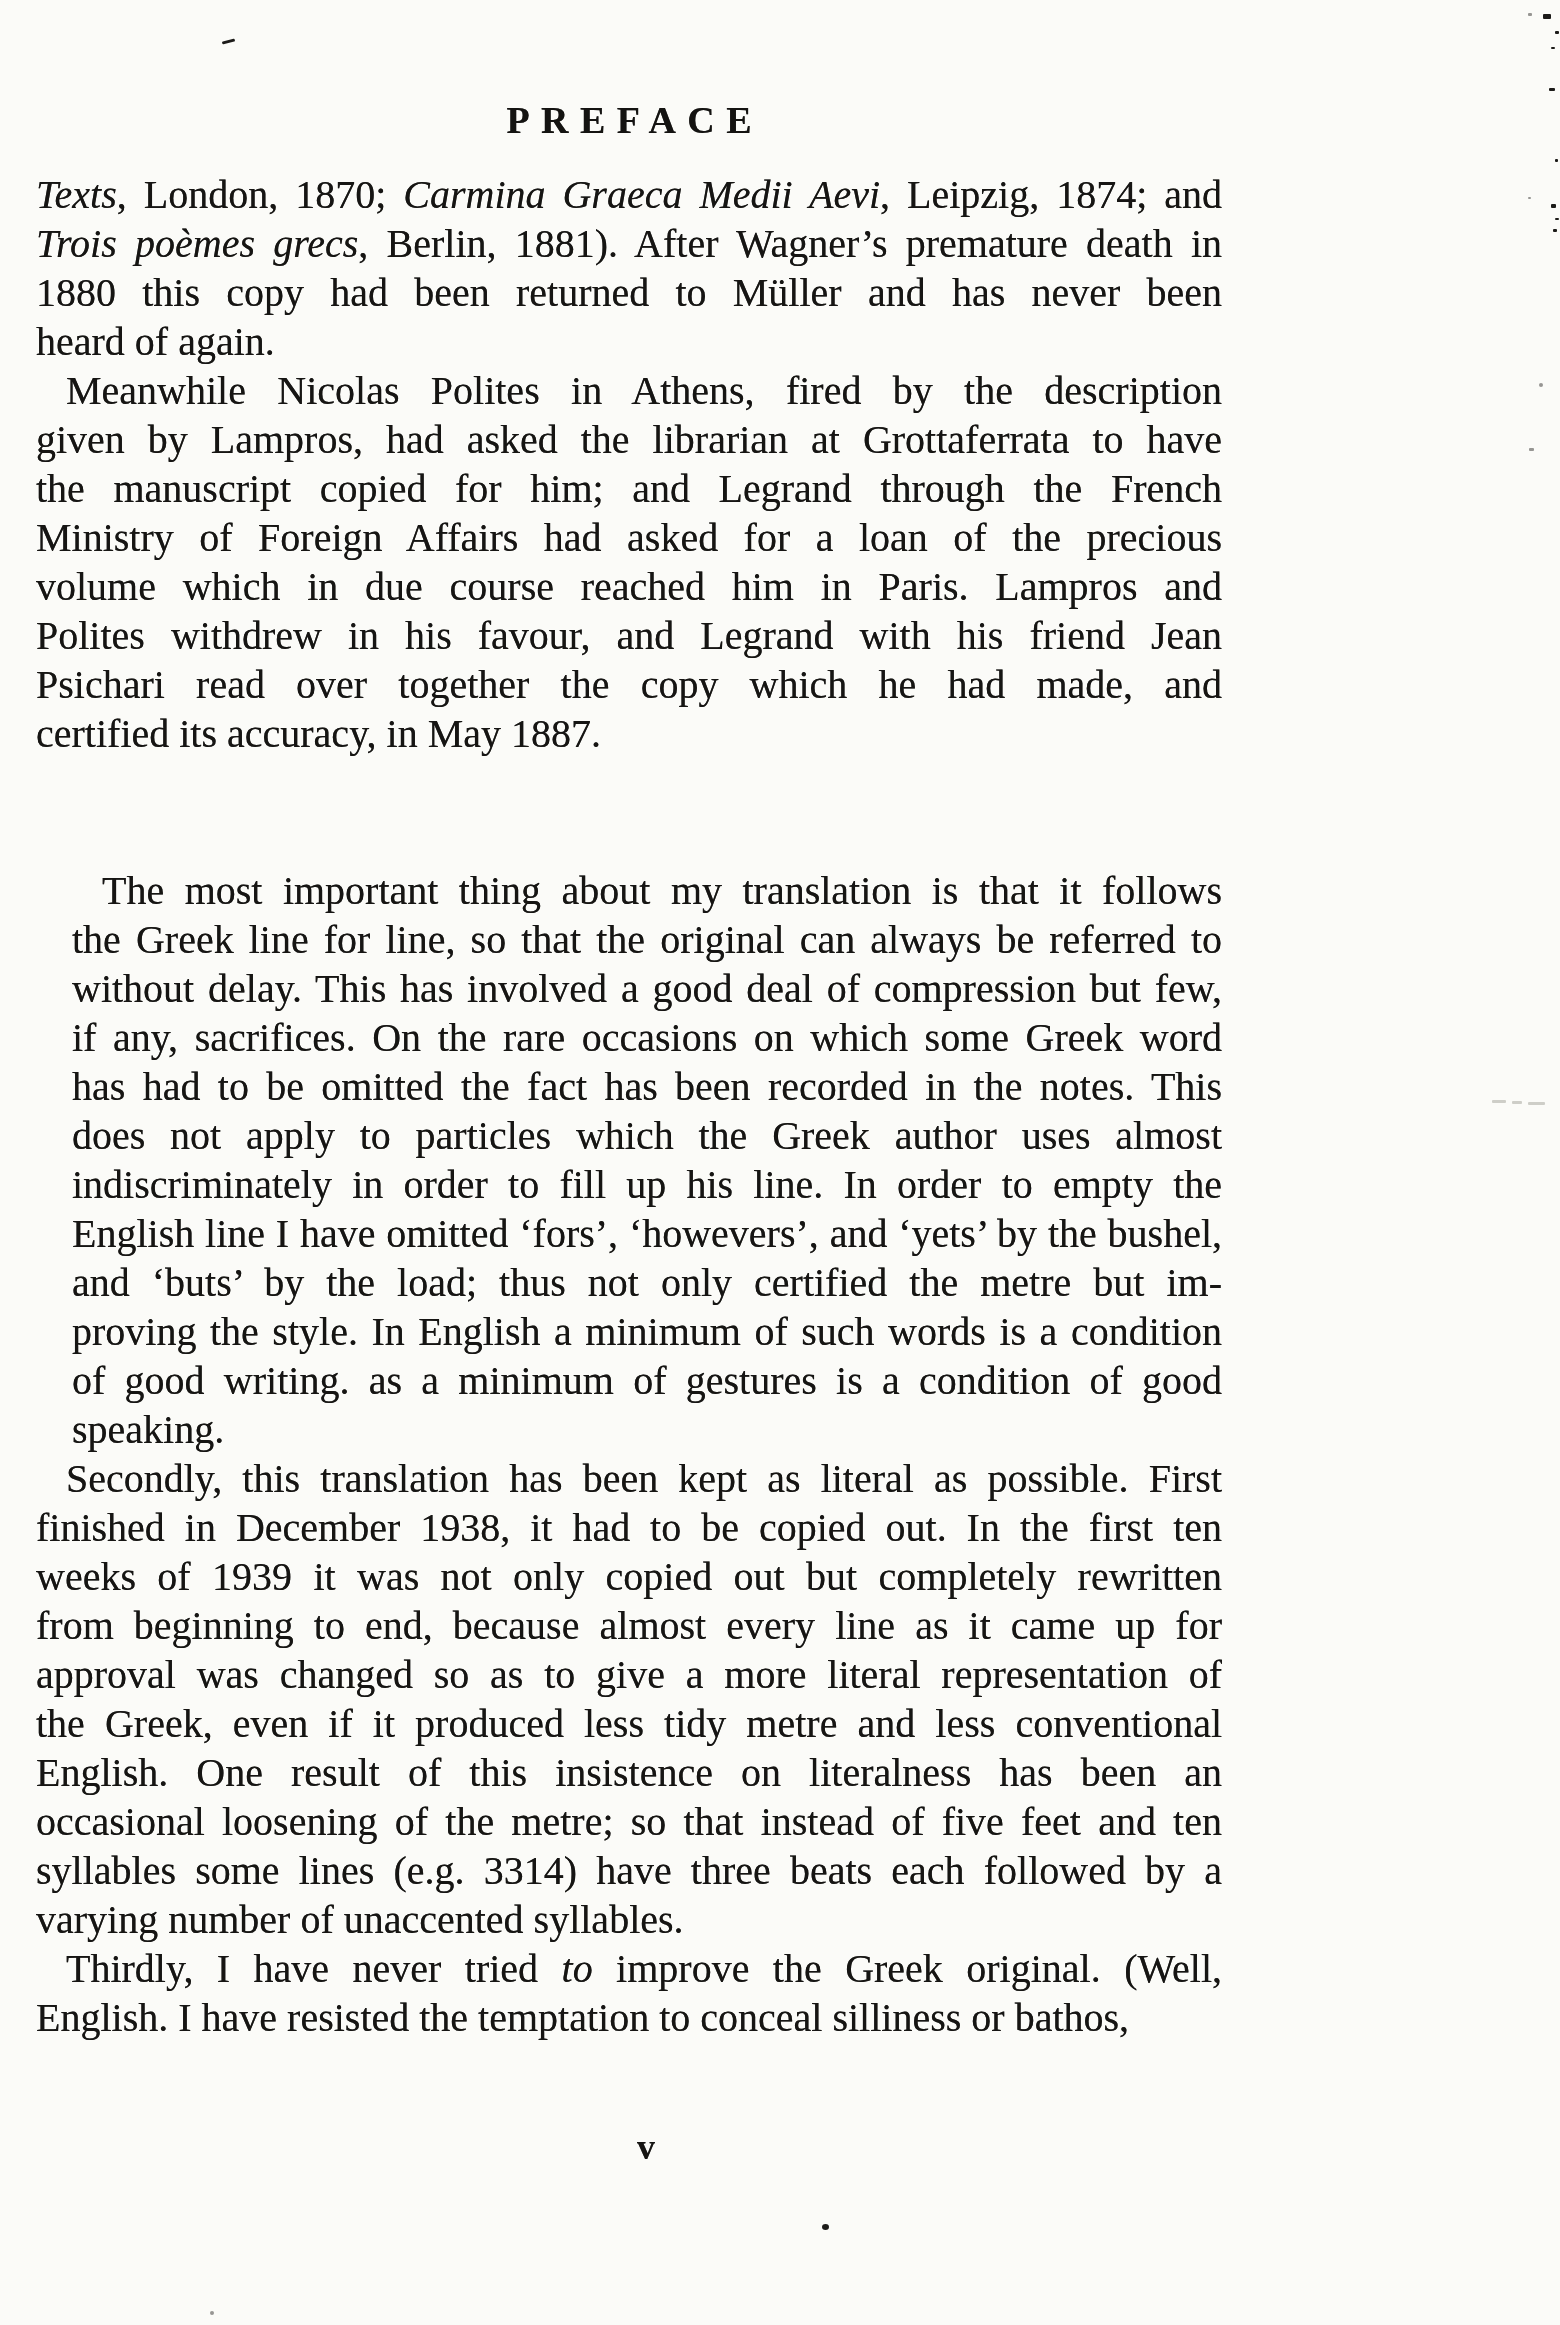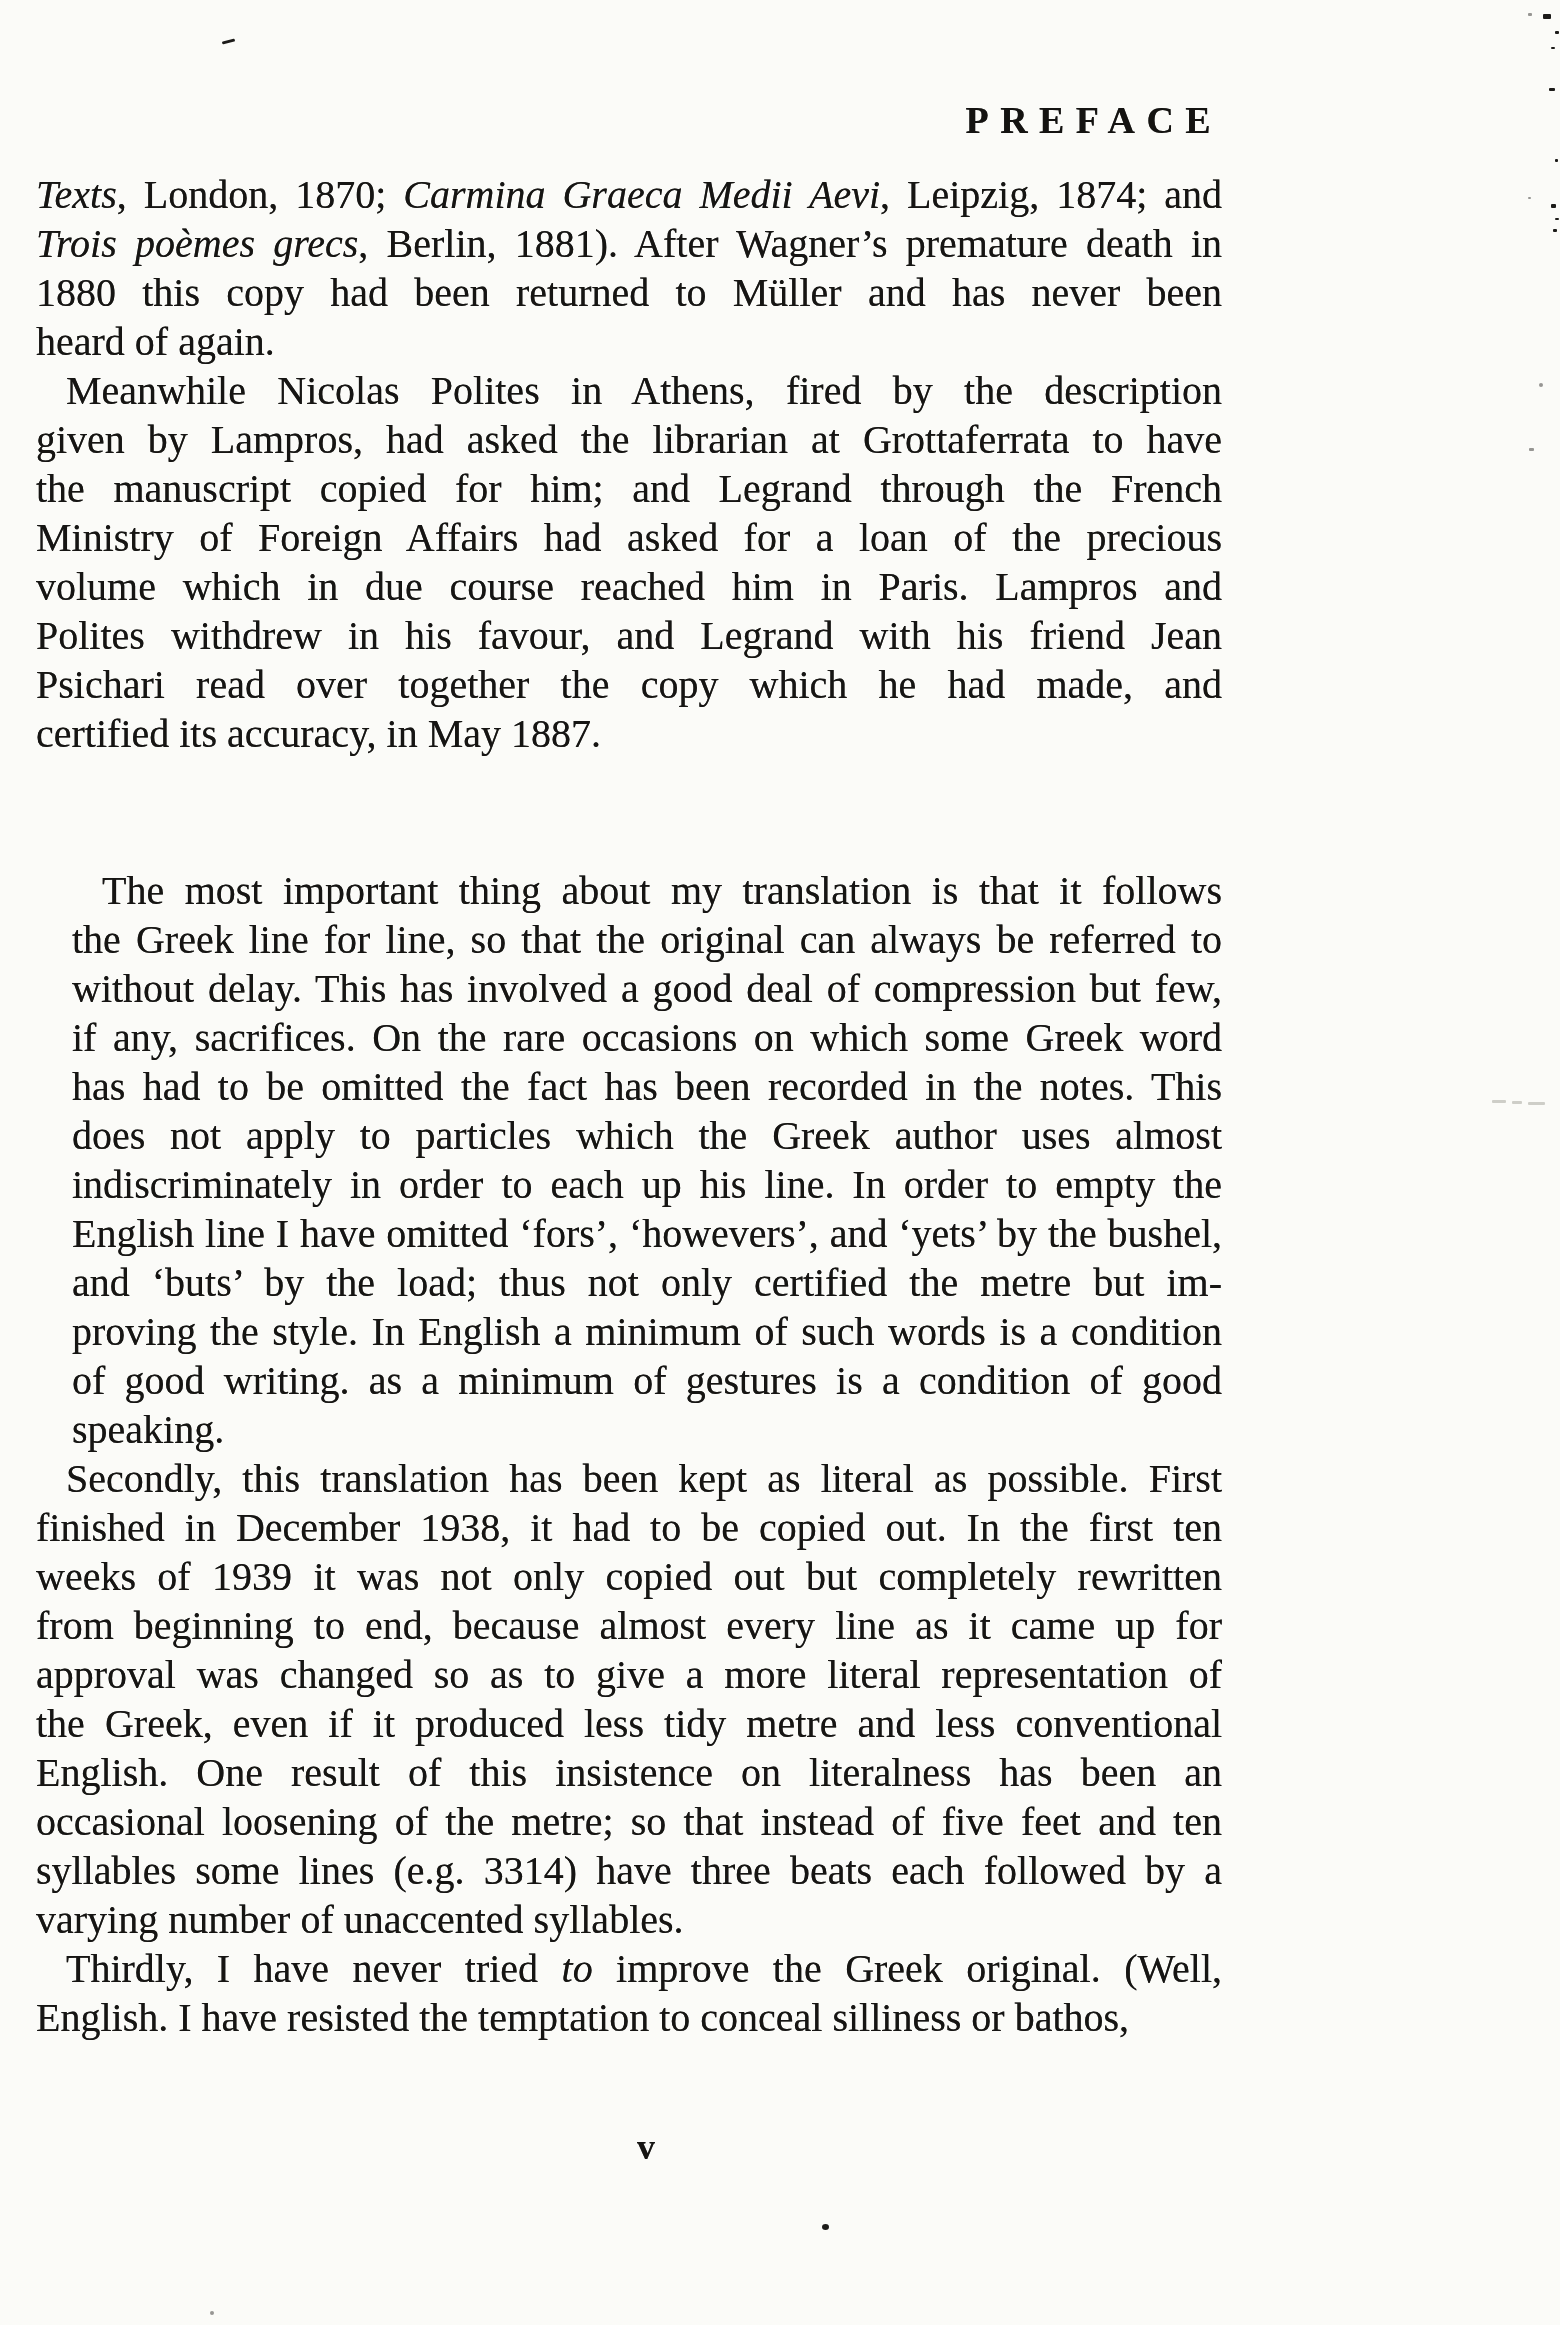--- a/index.html
+++ b/index.html
@@ -18,21 +18,21 @@
   .page {
     position: absolute;
     inset: 0;
   }
   
   .title {
     position: absolute;
     left: 36px;
     top: 98px;
     width: 1186px;
-    text-align: right;
+    text-align: center;
     font-size: 38px;
     font-weight: 700;
     letter-spacing: 0.30em;
     text-indent: 0.30em;
     margin: 0;
     color: #141311;
     text-shadow: 0 0 0.5px rgba(10,10,10,0.65);
   }
   
   .text-block {
@@ -105,21 +105,21 @@
         <div class="line">Psichari read over together the copy which he had made, and</div>
         <div class="line end">certified its accuracy, in May 1887.</div>
       </div>
       <div class="para indent section-gap">
         <div class="line first">The most important thing about my translation is that it follows</div>
         <div class="line">the Greek line for line, so that the original can always be referred to</div>
         <div class="line">without delay. This has involved a good deal of compression but few,</div>
         <div class="line">if any, sacrifices. On the rare occasions on which some Greek word</div>
         <div class="line">has had to be omitted the fact has been recorded in the notes. This</div>
         <div class="line">does not apply to particles which the Greek author uses almost</div>
-        <div class="line">indiscriminately in order to each up his line. In order to empty the</div>
+        <div class="line">indiscriminately in order to fill up his line. In order to empty the</div>
         <div class="line">English line I have omitted ‘fors’, ‘howevers’, and ‘yets’ by the bushel,</div>
         <div class="line">and ‘buts’ by the load; thus not only certified the metre but im-</div>
         <div class="line">proving the style. In English a minimum of such words is a condition</div>
         <div class="line">of good writing. as a minimum of gestures is a condition of good</div>
         <div class="line end">speaking.</div>
       </div>
       <div class="para indent">
         <div class="line first">Secondly, this translation has been kept as literal as possible. First</div>
         <div class="line">finished in December 1938, it had to be copied out. In the first ten</div>
         <div class="line">weeks of 1939 it was not only copied out but completely rewritten</div>

